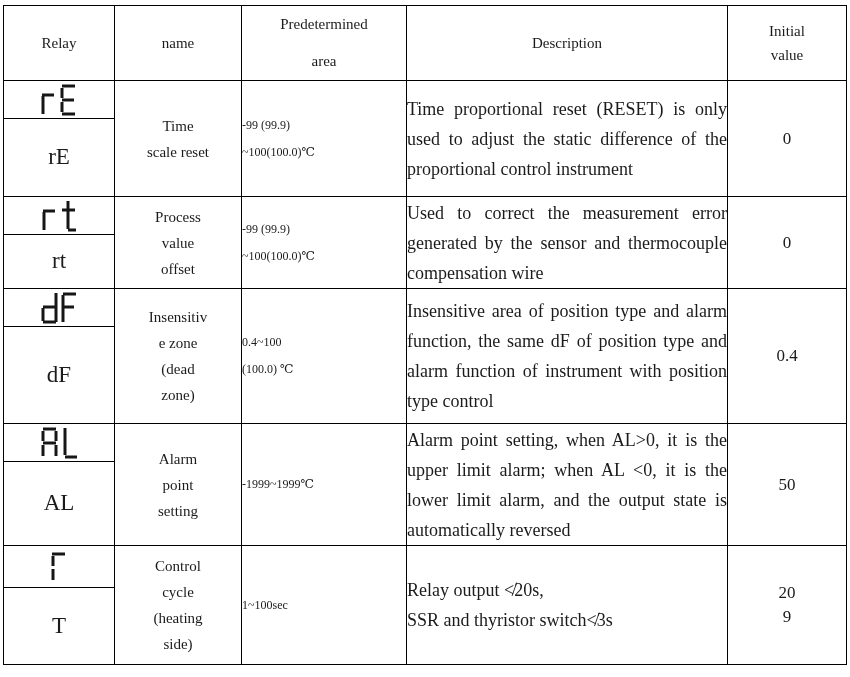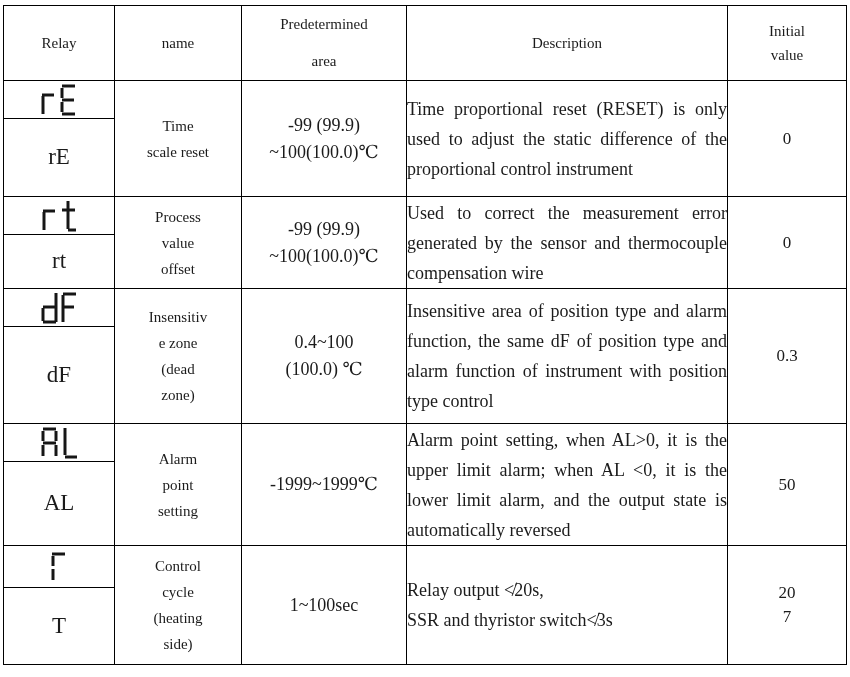--- a/index.html
+++ b/index.html
@@ -65,22 +65,21 @@
     font-size:23px;
   }
   .glyph-box.tall + .prompt-label{top:41px;}
 
   td.name-cell{
     text-align:center;
     font-size:15px;line-height:26px;
     white-space:pre-line;
   }
   td.area-cell{
-    text-align:center;
-    font-size:18px;line-height:27px;
+    font-size:12px;line-height:27px;
     white-space:pre-line;
   }
   td.desc-cell{
     font-size:18px;line-height:30px;
     text-align:justify;
     padding:3px 8px 3px 9px;
     white-space:pre-line;
   }
   td.init-cell{
     text-align:center;
@@ -172,21 +171,21 @@
             </div>
         <div class="prompt-label">dF</div>
       </td>
       <td class="name-cell">Insensitiv
 e zone
 (dead
 zone)</td>
       <td class="area-cell">0.4~100
 (100.0) ℃</td>
       <td class="desc-cell">Insensitive area of position type and alarm function, the same dF of position type and alarm function of instrument with position type control</td>
-      <td class="init-cell">0.3</td>
+      <td class="init-cell">0.4</td>
     </tr>
 
     <tr class="r4">
       <td class="prompt-cell">
         <div class="glyph-box">
               <svg viewBox="0 0 39 34" width="39" height="34">
                 <line x1="3" y1="3" x2="16" y2="3"></line>
                 <line x1="3" y1="5" x2="3" y2="15"></line>
                 <line x1="3" y1="19" x2="3" y2="30"></line>
                 <line x1="16" y1="5" x2="16" y2="15"></line>
@@ -218,17 +217,17 @@
         <div class="prompt-label">T</div>
       </td>
       <td class="name-cell">Control
 cycle
 (heating
 side)</td>
       <td class="area-cell">1~100sec</td>
       <td class="desc-cell">Relay output ≮20s,
 SSR and thyristor switch≮3s</td>
       <td class="init-cell">20
-7</td>
+9</td>
     </tr>
   </tbody>
     </table>
 </div>
 
 </body></html>

